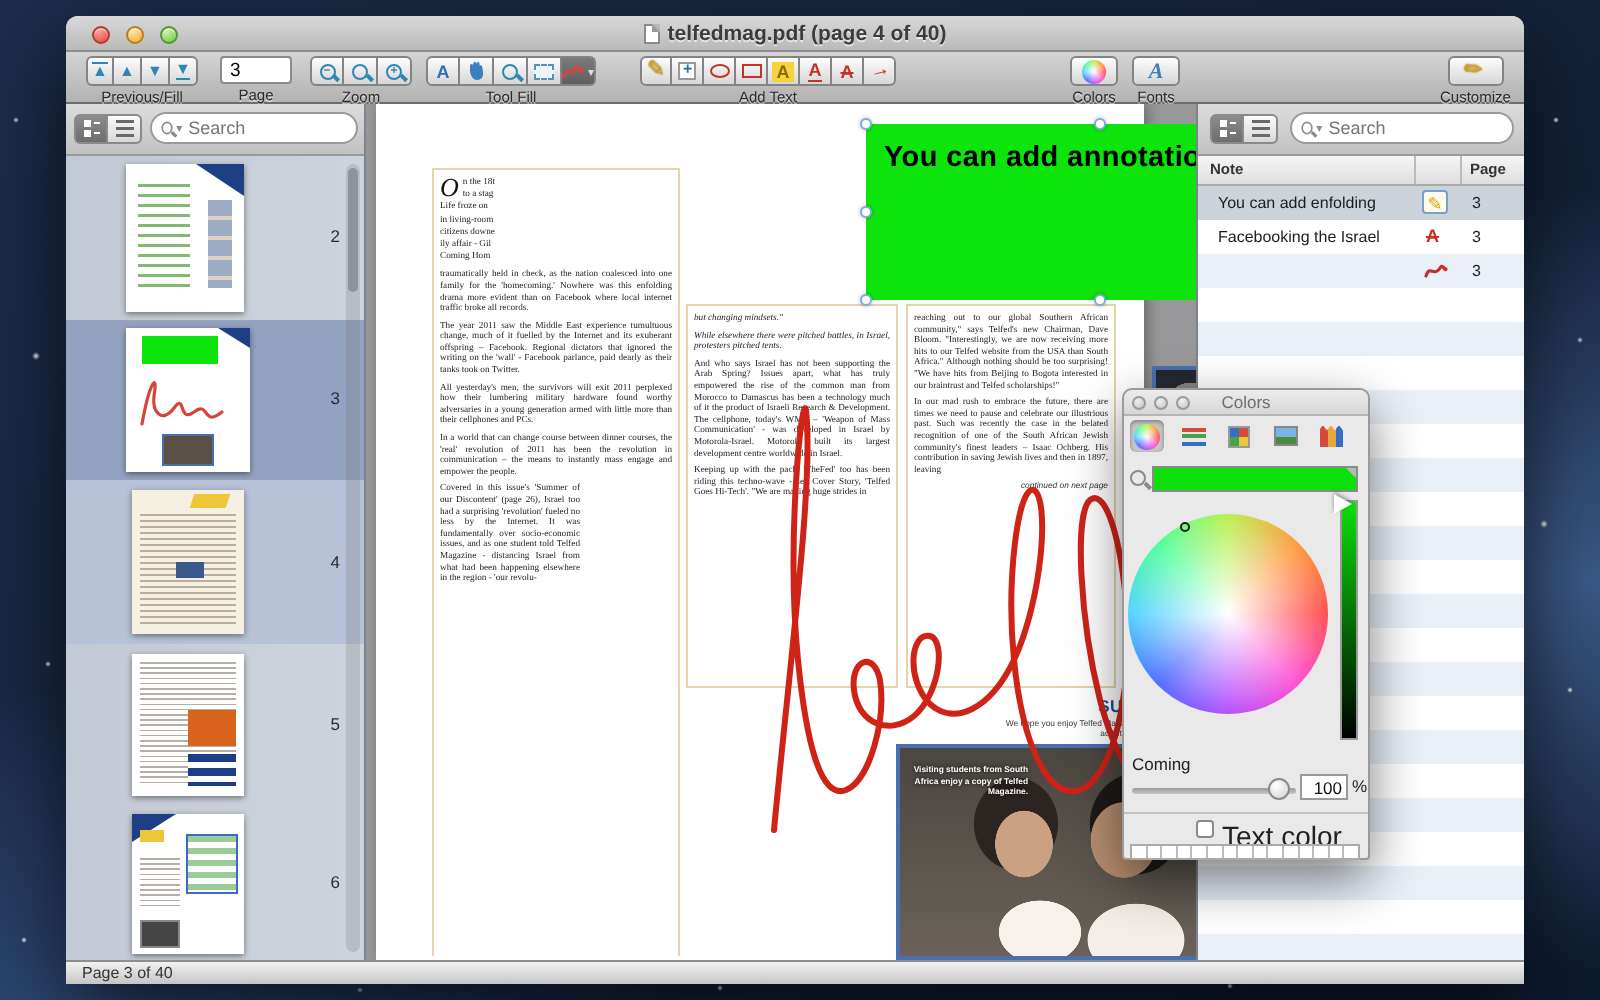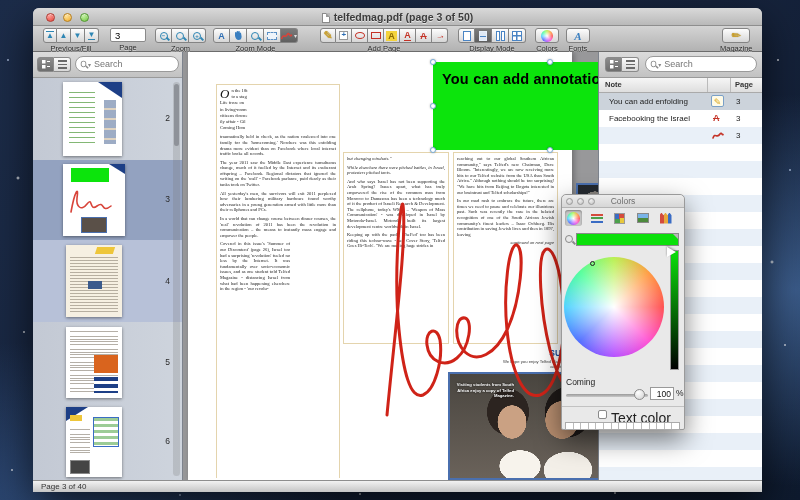--- a/index.html
+++ b/index.html
@@ -253,21 +253,21 @@
 </head>
 <body>
 
 <div class="desktop">
   <div class="window">
 
     <div class="titlebar">
       <span class="tl red"></span>
       <span class="tl yel"></span>
       <span class="tl grn"></span>
-      <div class="wtitle"><span class="doc-ic"></span><span>telfedmag.pdf (page 3 of 50)</span></div>
+      <div class="wtitle"><span class="doc-ic"></span><span>telfedmag.pdf (page 4 of 40)</span></div>
     </div>
 
     <div class="toolbar">
       <div class="tgroup" style="left:10px;">
         <div class="btnrow">
           <span class="tbtn" style="width:14px">
               <span class="tri bar-t">▲</span>
             </span>
           <span class="tbtn" style="width:14px">
               <span class="tri">▲</span>
@@ -318,21 +318,21 @@
           <span class="tbtn" style="width:17px">
               <span class="marquee"></span>
             </span>
           <span class="tbtn sel" style="width:17px">
               <svg width="13" height="10" viewBox="0 0 15 10">
                 <path d="M1 8 C3 1 5 9 8 3 C10 -1 11 7 13 4" stroke="#d8443a" stroke-width="2" fill="none" stroke-linecap="round"></path>
               </svg>
               <span class="caret" style="color:#ddd">▾</span>
             </span>
         </div>
-        <div class="glabel">Zoom Mode</div>
+        <div class="glabel">Tool Fill</div>
       </div>
 
       <div class="tgroup" style="left:287px;">
         <div class="btnrow">
           <span class="tbtn" style="width:16px">
               <span class="pencil">✎</span>
             </span>
           <span class="tbtn" style="width:16px">
               <span class="note-plus"></span>
             </span>
@@ -348,63 +348,43 @@
           <span class="tbtn" style="width:16px">
               <span class="atool" style="color:#c43226; border-bottom:1px solid #c43226">A</span>
             </span>
           <span class="tbtn" style="width:16px">
               <span class="atool" style="color:#c43226; text-decoration:line-through">A</span>
             </span>
           <span class="tbtn" style="width:16px">
               <span style="color:#c43226; font-size:10px; font-weight:bold; transform:rotate(-14deg)">→</span>
             </span>
         </div>
-        <div class="glabel">Add Page</div>
-      </div>
-
-      <div class="tgroup" style="left:425px;">
-        <div class="btnrow">
-          <span class="tbtn" style="width:17px">
-              <span class="dmi"></span>
-            </span>
-          <span class="tbtn sel" style="width:17px">
-              <span class="dmi split"></span>
-            </span>
-          <span class="tbtn" style="width:17px">
-              <span class="dmi2">
-                <i></i>
-                <i></i>
-              </span>
-            </span>
-          <span class="tbtn" style="width:17px">
-              <span class="dmi4"></span>
-            </span>
-        </div>
-        <div class="glabel">Display Mode</div>
-      </div>
+        <div class="glabel">Add Text</div>
+      </div>
+
 
       <div class="tgroup" style="left:502px;">
         <span class="tbtn single" style="width:24px">
             <span class="wheel" style="width:12px;height:12px"></span>
           </span>
         <div class="glabel">Colors</div>
       </div>
 
       <div class="tgroup" style="left:533px;">
         <span class="tbtn single" style="width:24px">
             <span style="color:#3a7fc0; font-size:11px; font-style:italic; font-weight:bold; font-family:'Liberation Serif',serif">A</span>
           </span>
         <div class="glabel">Fonts</div>
       </div>
 
       <div class="tgroup" style="left:687px;">
         <span class="tbtn single" style="width:28px">
             <span class="pencil" style="transform:rotate(-40deg)">✎</span>
           </span>
-        <div class="glabel">Magazine</div>
+        <div class="glabel">Customize</div>
       </div>
     </div>
 
     <div class="content">
 
       <div class="lsb">
         <div class="sb-head">
           <div class="segc" style="left:4px">
             <span class="segbtn on">
                 <span class="ic-grid"></span>

